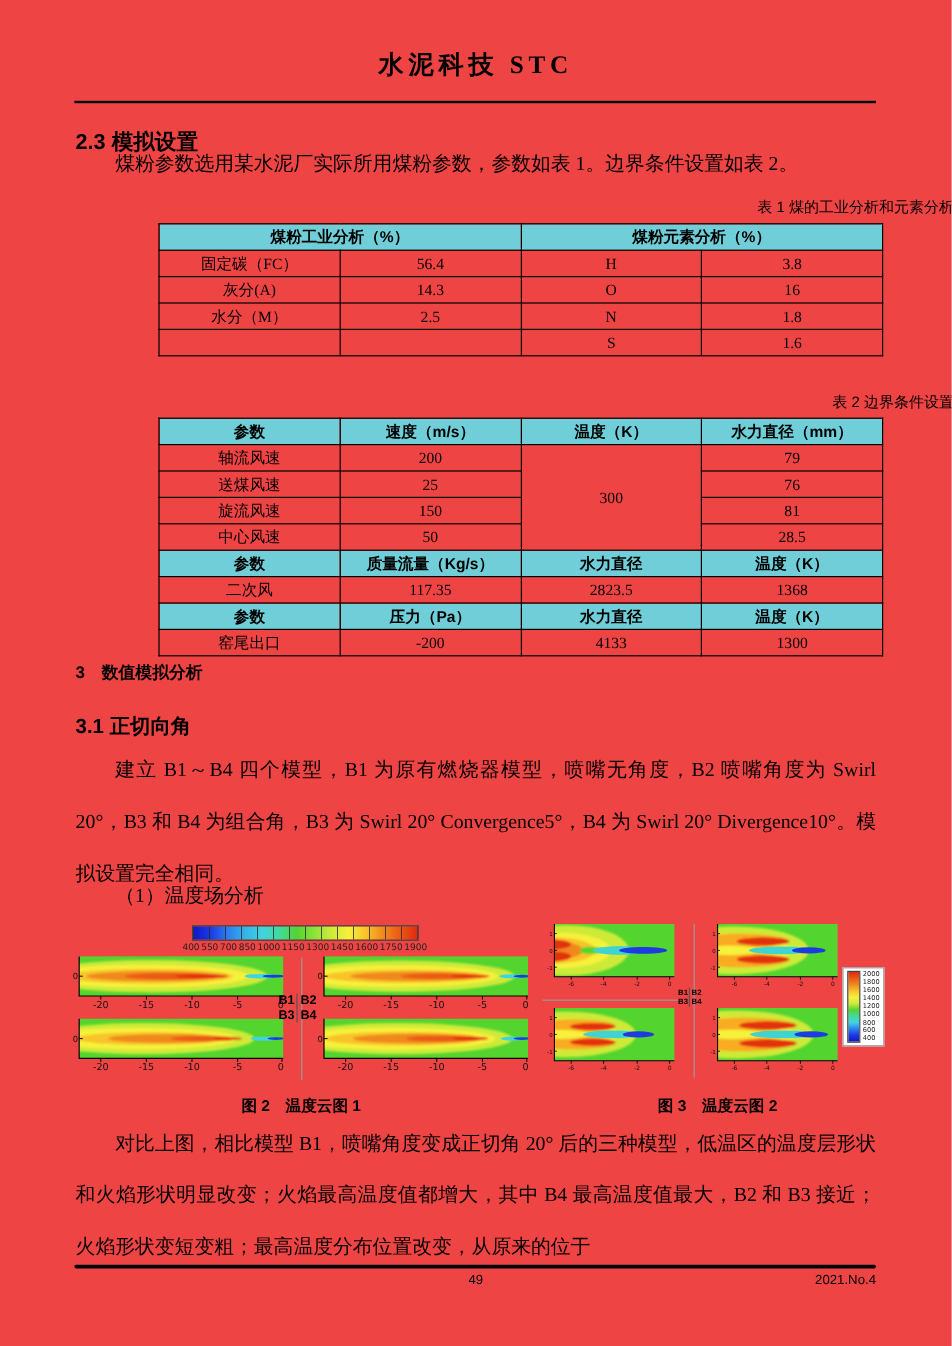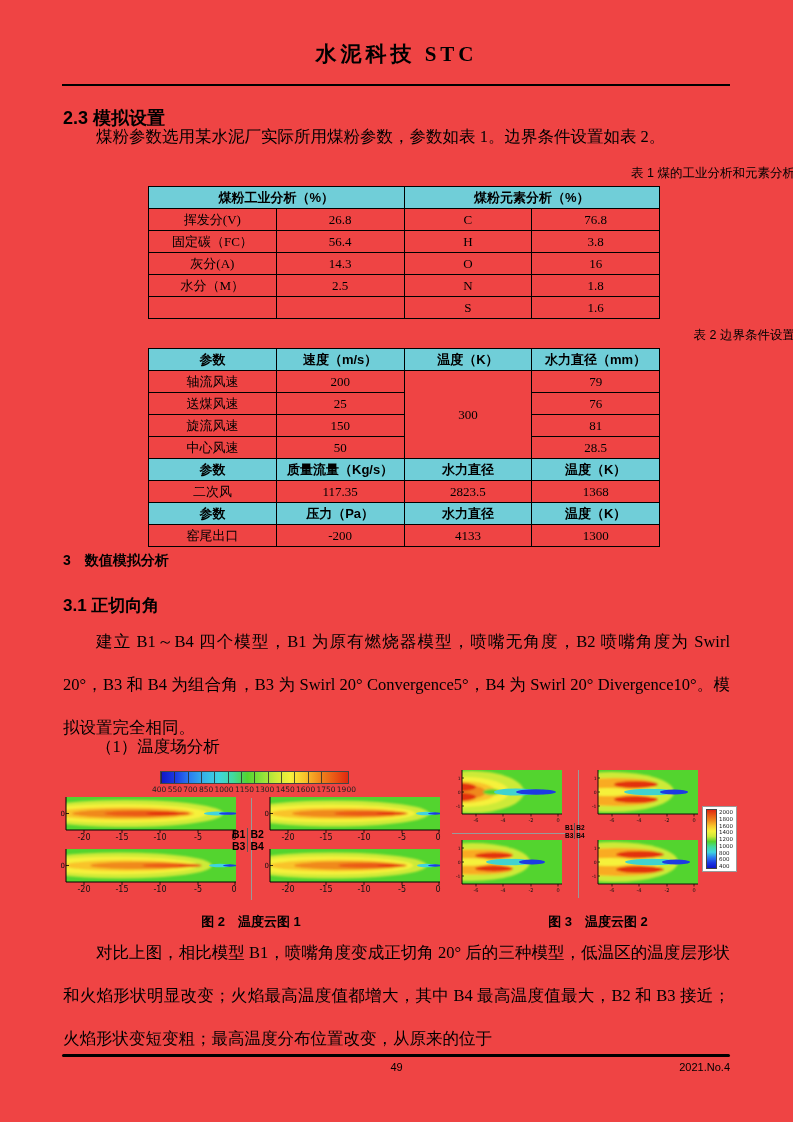--- a/index.html
+++ b/index.html
@@ -16,21 +16,21 @@
   .h31{top:594px;font-size:17px;}
   .para{left:63px;width:667px;font-size:16.5px;text-align:justify;text-indent:2em;line-height:26px;}
   .p1{top:124px;}
   .p2{top:620px;line-height:43px;}
   .li1{top:736px;left:63px;width:667px;font-size:16.5px;padding-left:2em;}
   .p3{top:931px;line-height:43px;}
   .tcap{left:2px;width:100%;text-align:right;font-size:12.5px;
         font-family:"Liberation Sans","DejaVu Sans",sans-serif;}
   .t1cap{top:165px;}
   .t2cap{top:327px;}
-  table.tbl{position:absolute;left:148px;width:512px;border-collapse:collapse;table-layout:fixed;}
+  table.tbl{position:absolute;left:132px;width:604px;border-collapse:collapse;table-layout:fixed;}
   .tbl td{border:1.6px solid #000;text-align:center;vertical-align:middle;font-size:13px;
         height:21px;padding:0 2px;overflow:hidden;white-space:nowrap;}
   .tbl td.hd{background:#70CED8;font-weight:bold;
         font-family:"Liberation Sans","DejaVu Sans",sans-serif;font-size:13px;}
   .tb1{top:186px;}
   .tb2{top:348px;}
   
   .fig{overflow:visible;}
   .fig2{top:766px;left:60px;width:382px;height:146px;}
   .fig3{top:766px;left:452px;width:292px;height:146px;}
@@ -103,26 +103,20 @@
 
   <div class="abs tcap t1cap">表 1 煤的工业分析和元素分析</div>
 
   <table class="tbl tb1">
     <tbody>
         <tr>
       <td class="hd" colspan="2">煤粉工业分析（%）</td>
       <td class="hd" colspan="2">煤粉元素分析（%）</td>
     </tr>
     <tr>
-      <td>挥发分(V)</td>
-      <td>26.8</td>
-      <td>C</td>
-      <td>76.8</td>
-    </tr>
-    <tr>
       <td>固定碳（FC）</td>
       <td>56.4</td>
       <td>H</td>
       <td>3.8</td>
     </tr>
     <tr>
       <td>灰分(A)</td>
       <td>14.3</td>
       <td>O</td>
       <td>16</td>

